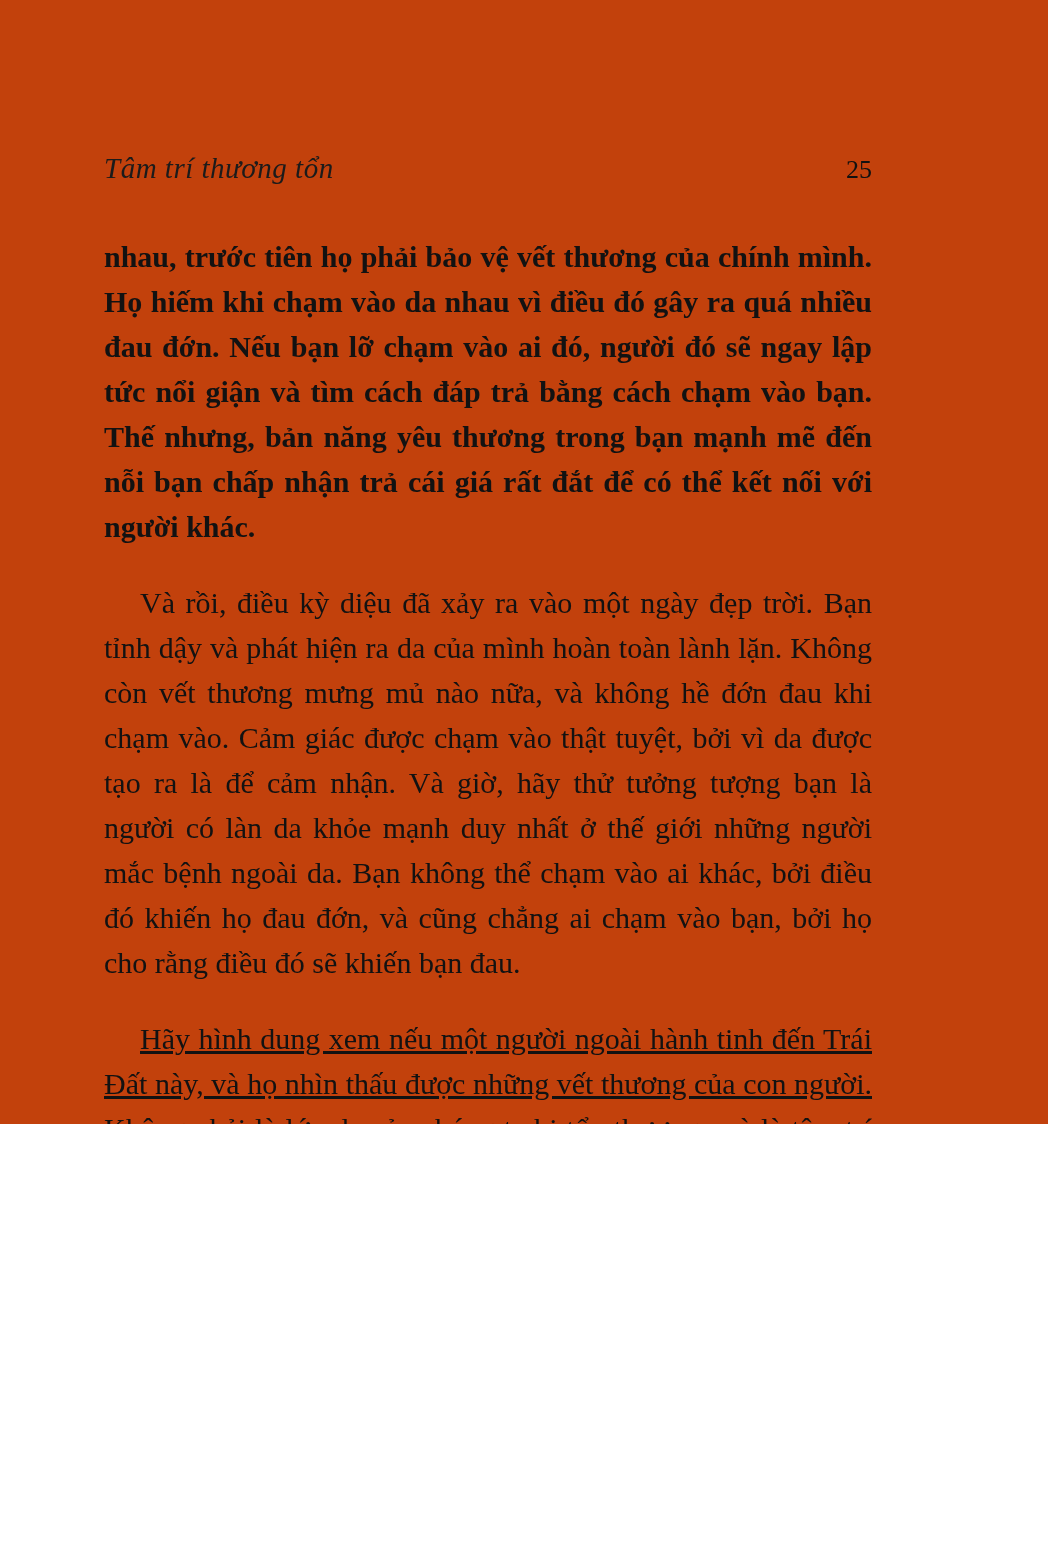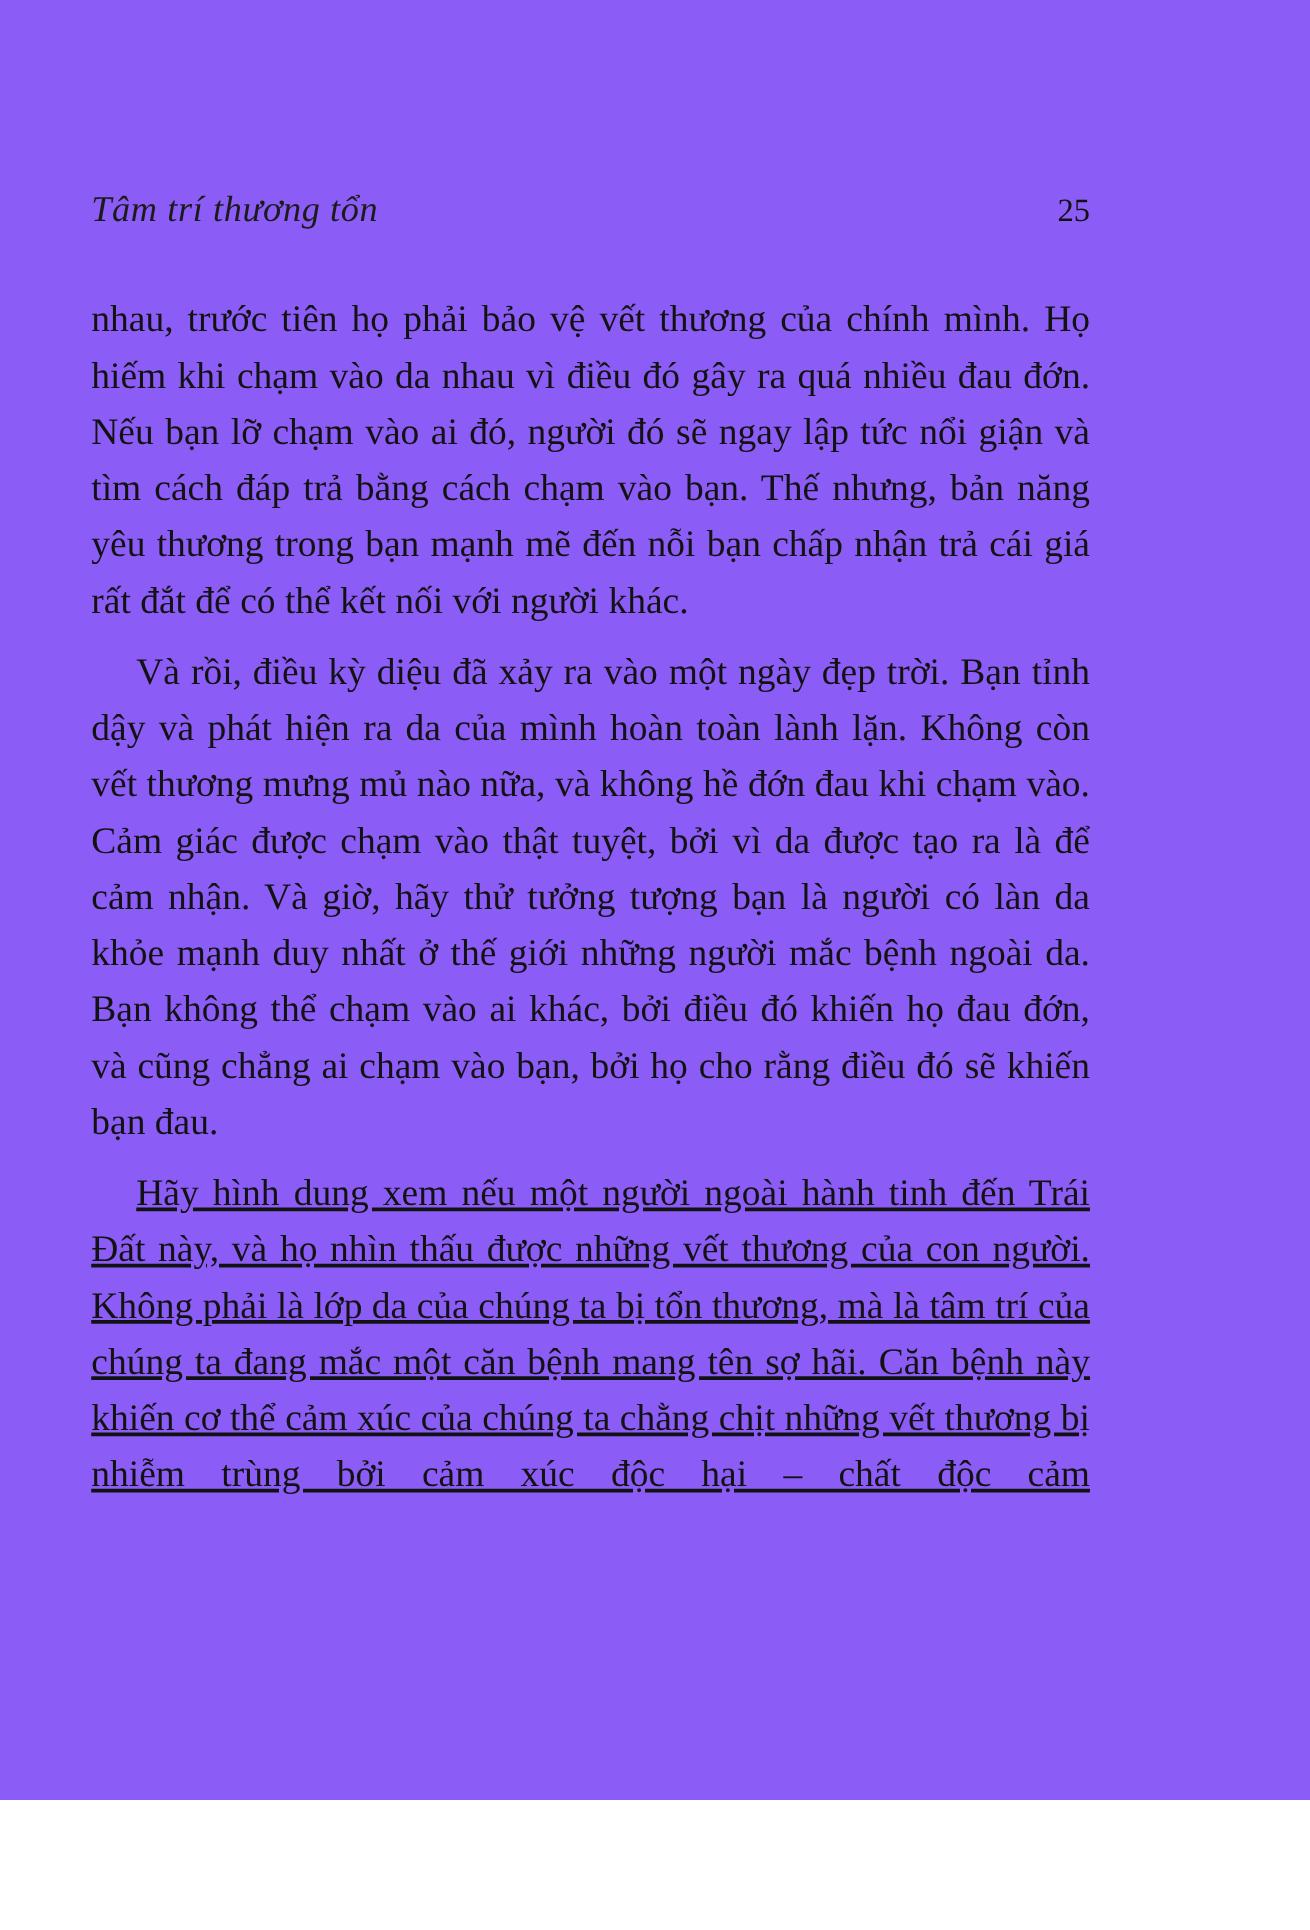--- a/index.html
+++ b/index.html
@@ -3,24 +3,24 @@
 <meta charset="utf-8">
 <style>
   html, body {
     margin: 0;
     padding: 0;
     background: #ffffff;
   }
   .page {
     position: relative;
     width: 1048px;
-    height: 1440px;
+    height: 1124px;
     box-sizing: border-box;
-    background: #8b5cf6;
-    padding: 150px 176px 0 73px;
+    background: #c2410c;
+    padding: 150px 176px 0 104px;
     font-family: "Liberation Serif", "DejaVu Serif", serif;
     color: #141414;
     overflow: hidden;
   }
   .page-header {
     display: flex;
     justify-content: space-between;
     align-items: baseline;
   }
   .running-head {
@@ -41,23 +41,24 @@
     line-height: 45px;
     text-align: justify;
     color: #121212;
   }
   .body-text p {
     margin: 0;
     text-indent: 36px;
   }
   .body-text p.no-indent {
     text-indent: 0;
+    font-weight: bold;
   }
   .body-text p + p {
-    margin-top: 12px;
+    margin-top: 31px;
   }
   .body-text p.justify-last-line {
     text-align-last: justify;
     text-decoration: underline;
   }
 </style>
 </head>
 <body>
 
 <div class="page">

